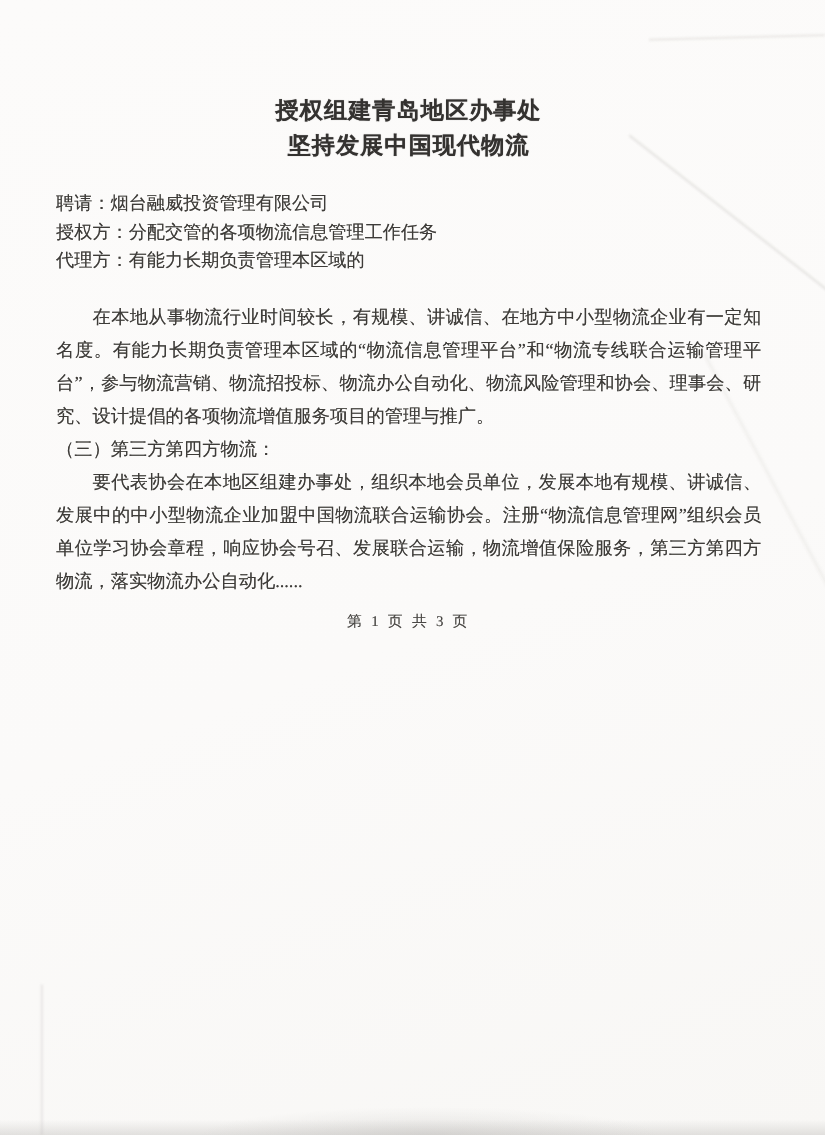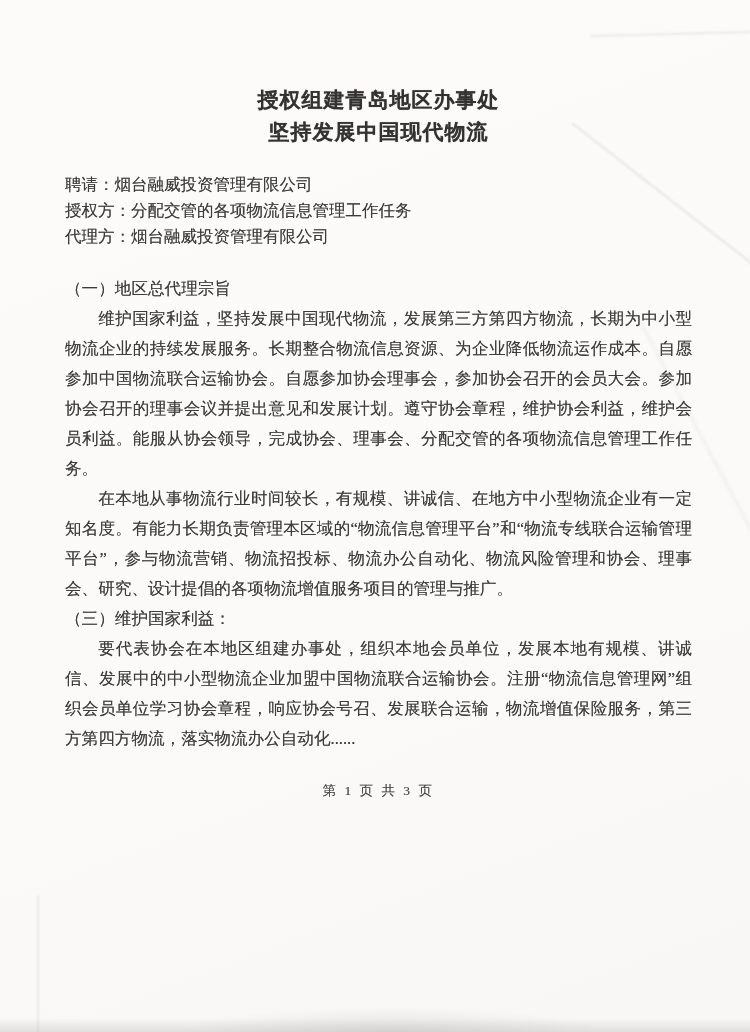--- a/index.html
+++ b/index.html
@@ -16,21 +16,21 @@
   }
   .page{
     position:relative;
     width:750px;height:1032px;
     background:linear-gradient(160deg,#fcfbfa 0%,var(--paper) 55%,#f8f7f5 100%);
     overflow:hidden;
     color:var(--ink);
   }
   .content{
     position:relative;
-    padding:84px 58px 0 65px;
+    padding:84px 58px 0 51px;
     z-index:2;
   }
   .doc-title{
     text-align:center;
     font-size:21px;
     font-weight:bold;
     line-height:32px;
     letter-spacing:1px;
     color:var(--ink-dark);
     text-shadow:0 0 .7px rgba(52,50,48,.75);
@@ -45,21 +45,21 @@
   .meta-line.cont{padding-left:66px;}
   .body-text{
     font-size:16.6px;
     line-height:30px;
     text-align:justify;
     text-shadow:0 0 .6px rgba(62,60,57,.6);
   }
   .sec-heading{line-height:30px;}
   .body-text p{text-indent:2em;}
   .page-footer{
-    margin-top:28px;
+    margin-top:12px;
     text-align:center;
     font-size:13.5px;
     letter-spacing:2.5px;
     color:var(--footer-ink);
     text-shadow:0 0 .5px rgba(74,72,69,.5);
   }
   
   .artifact{position:absolute;z-index:1;pointer-events:none;}
   .crease-top{
     top:33px;left:590px;width:160px;height:2px;
@@ -110,36 +110,32 @@
   <div class="content">
 
     <div class="doc-title">
       <div>授权组建青岛地区办事处</div>
       <div>坚持发展中国现代物流</div>
     </div>
 
     <div class="meta-block">
       <div class="meta-line">聘请：烟台融威投资管理有限公司</div>
       <div class="meta-line">授权方：分配交管的各项物流信息管理工作任务</div>
-      <div class="meta-line">代理方：烟台融威投资管理有限公司</div>
+      <div class="meta-line">代理方：有能力长期负责管理本区域的</div>
     </div>
 
     <div class="body-text">
 
-      <section>
-        <div class="sec-heading">（一）地区总代理宗旨</div>
-        <p>维护国家利益，坚持发展中国现代物流，发展第三方第四方物流，长期为中小型物流企业的持续发展服务。长期整合物流信息资源、为企业降低物流运作成本。自愿参加中国物流联合运输协会。自愿参加协会理事会，参加协会召开的会员大会。参加协会召开的理事会议并提出意见和发展计划。遵守协会章程，维护协会利益，维护会员利益。能服从协会领导，完成协会、理事会、分配交管的各项物流信息管理工作任务。</p>
-      </section>
 
       <section>
         <p>在本地从事物流行业时间较长，有规模、讲诚信、在地方中小型物流企业有一定知名度。有能力长期负责管理本区域的“物流信息管理平台”和“物流专线联合运输管理平台”，参与物流营销、物流招投标、物流办公自动化、物流风险管理和协会、理事会、研究、设计提倡的各项物流增值服务项目的管理与推广。</p>
       </section>
 
       <section>
-        <div class="sec-heading">（三）维护国家利益：</div>
+        <div class="sec-heading">（三）第三方第四方物流：</div>
         <p>要代表协会在本地区组建办事处，组织本地会员单位，发展本地有规模、讲诚信、发展中的中小型物流企业加盟中国物流联合运输协会。注册“物流信息管理网”组织会员单位学习协会章程，响应协会号召、发展联合运输，物流增值保险服务，第三方第四方物流，落实物流办公自动化......</p>
       </section>
 
     </div>
 
     <div class="page-footer">第 1 页 共 3 页</div>
 
   </div>
 </div>
 

